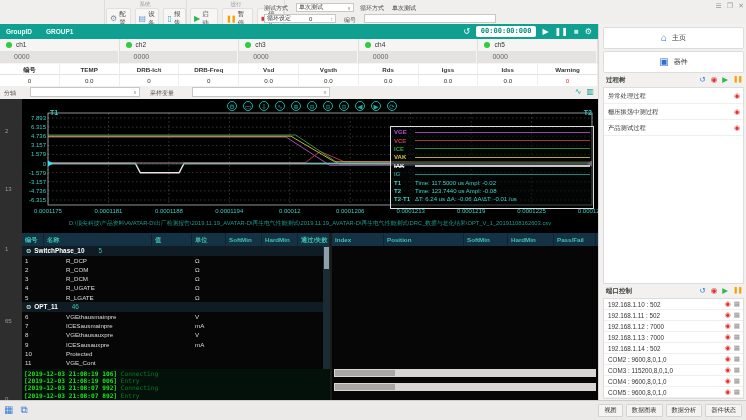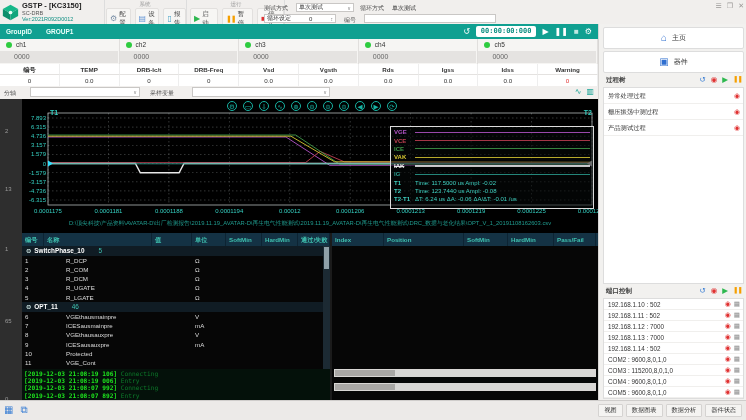--- a/index.html
+++ b/index.html
@@ -98,33 +98,20 @@
   .plist{position:absolute;left:4px;right:3px;background:#fff;border:1px solid #ddd;}
   .pitem{position:relative;border-bottom:1px solid #f0efed;}
   .pitext{position:absolute;left:4px;top:50%;transform:translateY(-50%);font-size:6.3px;color:#333;white-space:nowrap;}
   .piicons{position:absolute;right:3px;top:50%;transform:translateY(-50%);display:flex;gap:3px;font-size:7px;}
   .pi-dev{color:#8a8a8a;font-size:6.5px;}
 </style>
 </head>
 <body>
 
 <div class="abs ribbon">
-  <div class="abs brand">
-    <svg class="logo" viewBox="0 0 20 20">
-      <polygon points="10,1 19,6 10,11 1,6" fill="#17b889"></polygon>
-      <polygon points="1,6 10,11 10,19 1,14" fill="#0d8f6c"></polygon>
-      <polygon points="19,6 10,11 10,19 19,14" fill="#11a67c"></polygon>
-      <circle cx="10" cy="10" r="2.2" fill="#e8fff6"></circle>
-    </svg>
-    <div>
-      <div class="btitle">GSTP - [KC3150]</div>
-      <div class="bsub">SC-DRB</div>
-      <div class="bver">Ver:2021R092D0012</div>
-    </div>
-  </div>
   <div class="abs rgroup" id="ribbon-groups" style="left:104px;width:0;">
       <div class="rgroup abs" style="left: 0px; width: 82px; height: 24px;">
         <div class="rcap">系统</div>
         <div class="rbtns">
           <span class="rbtn">
             <span class="ric gear">⚙</span>
             <span>配置</span>
           </span>
           <span class="rbtn">
             <span class="ric device">▤</span>

